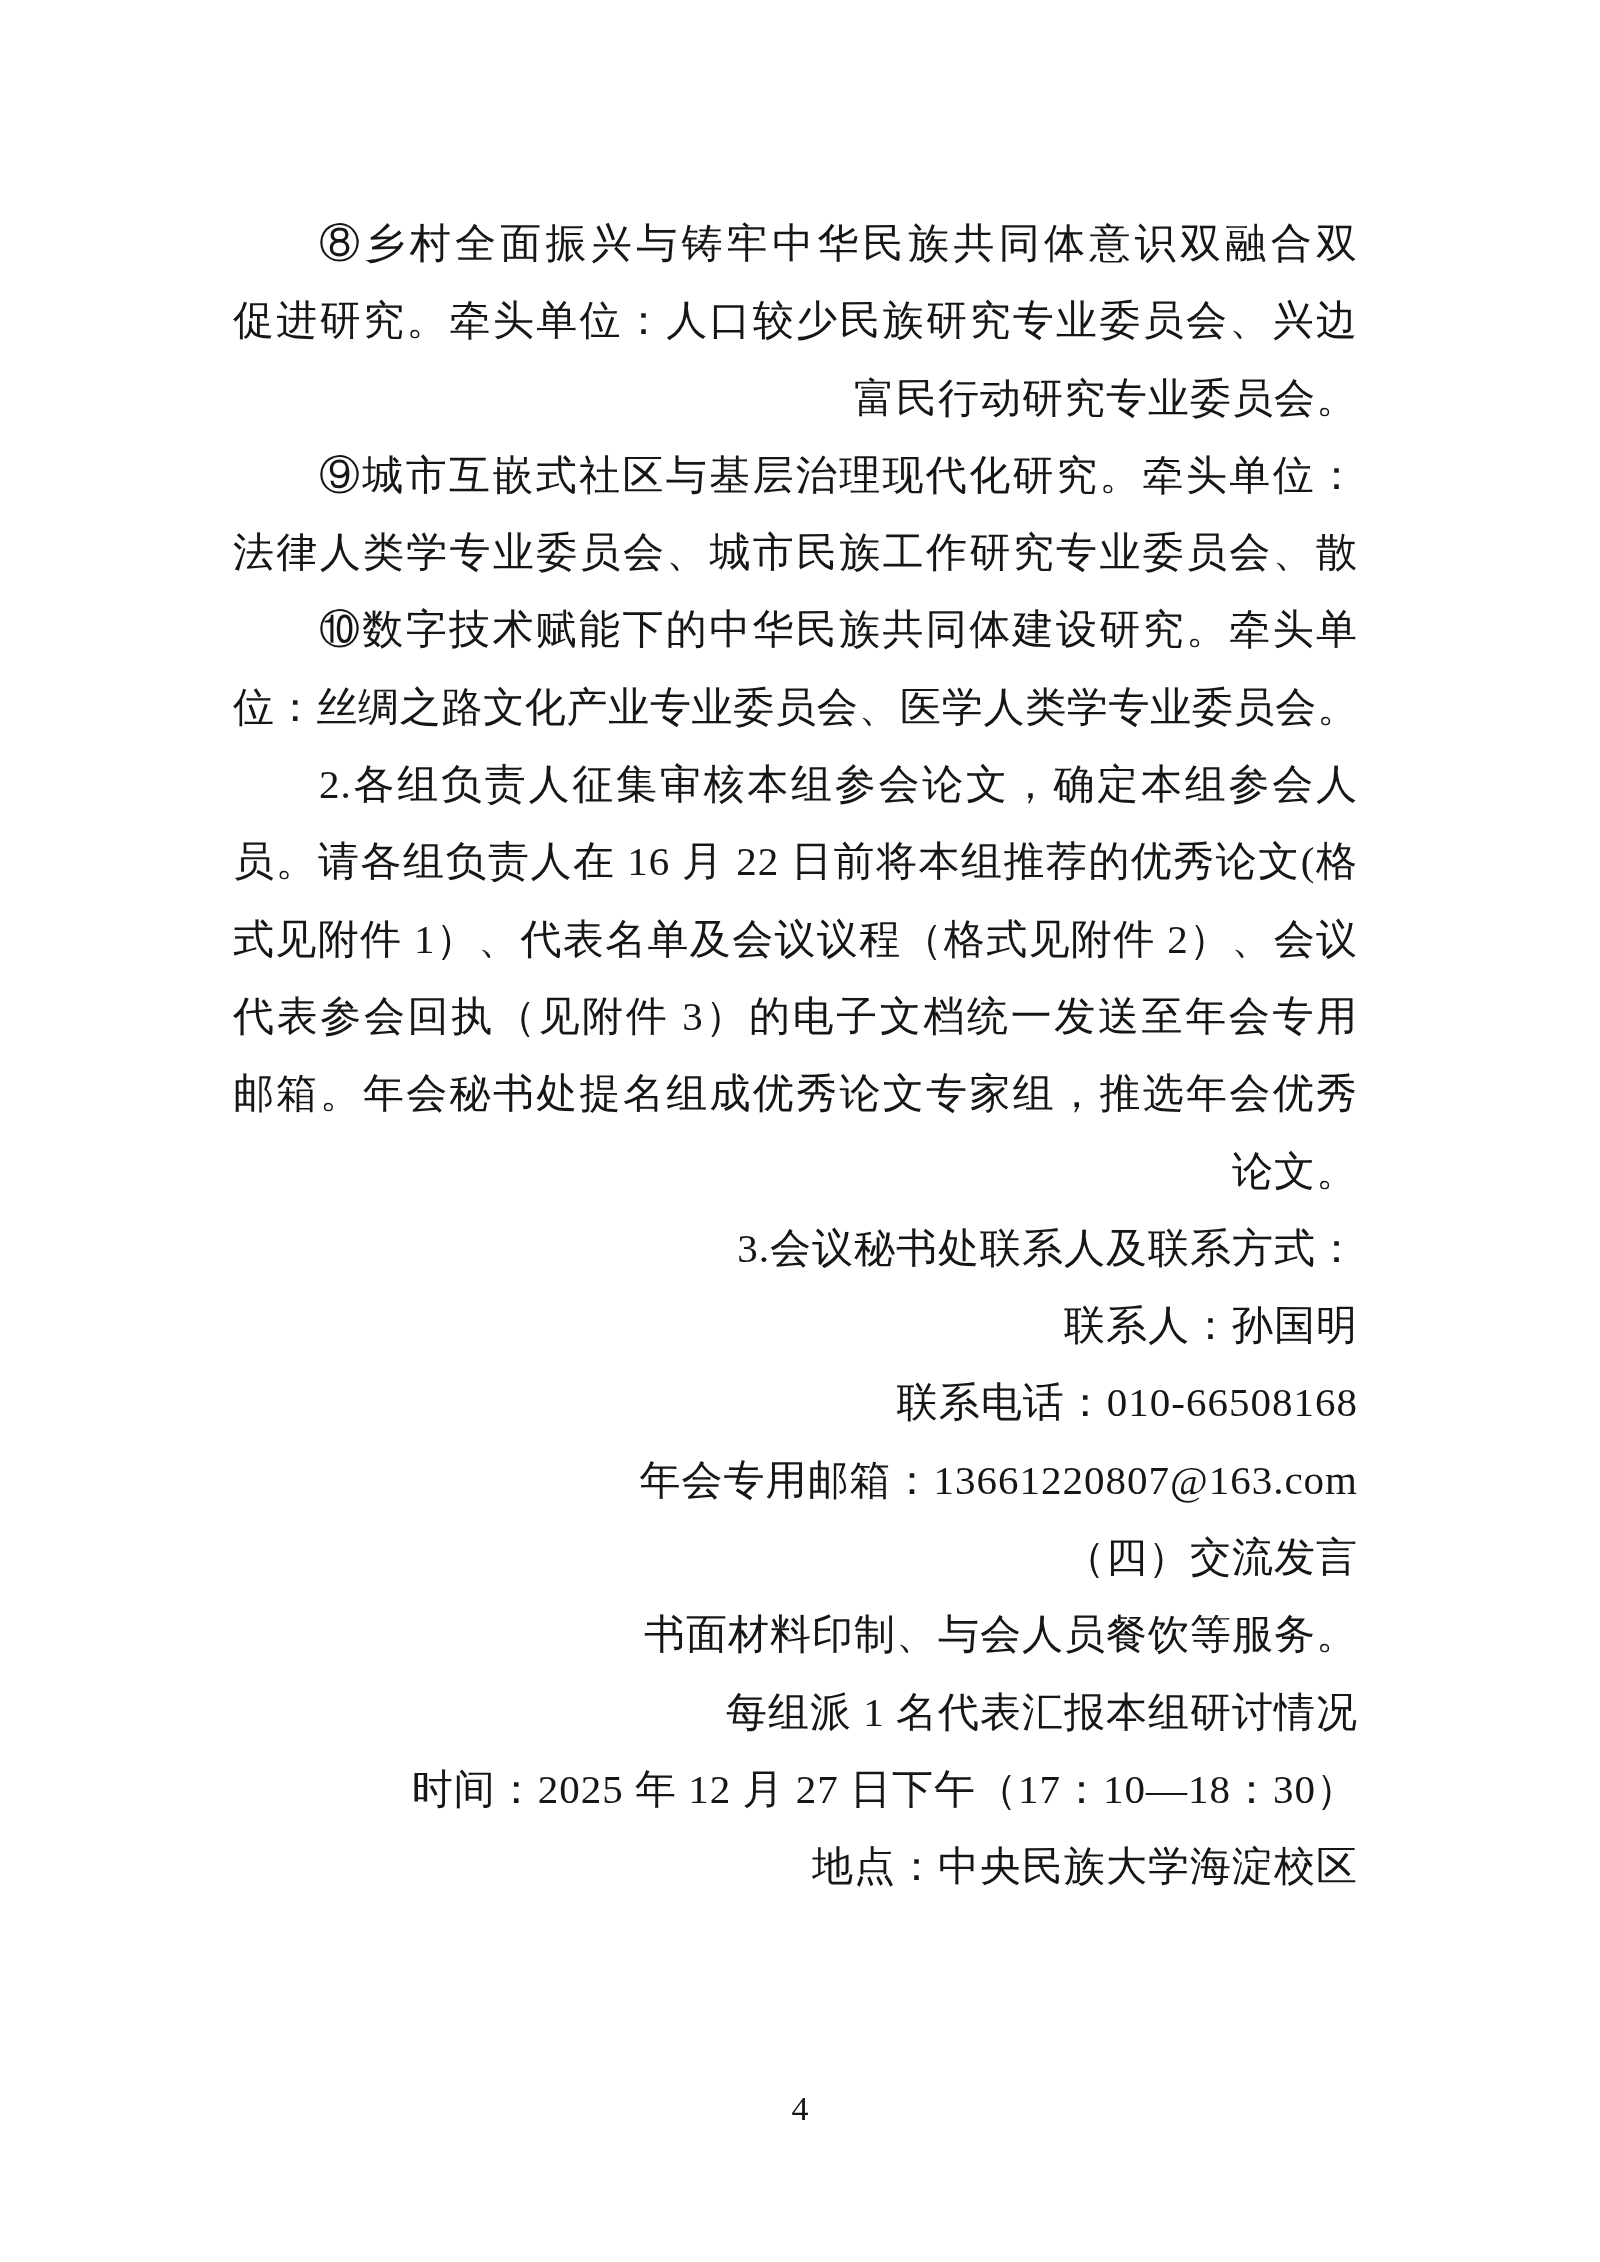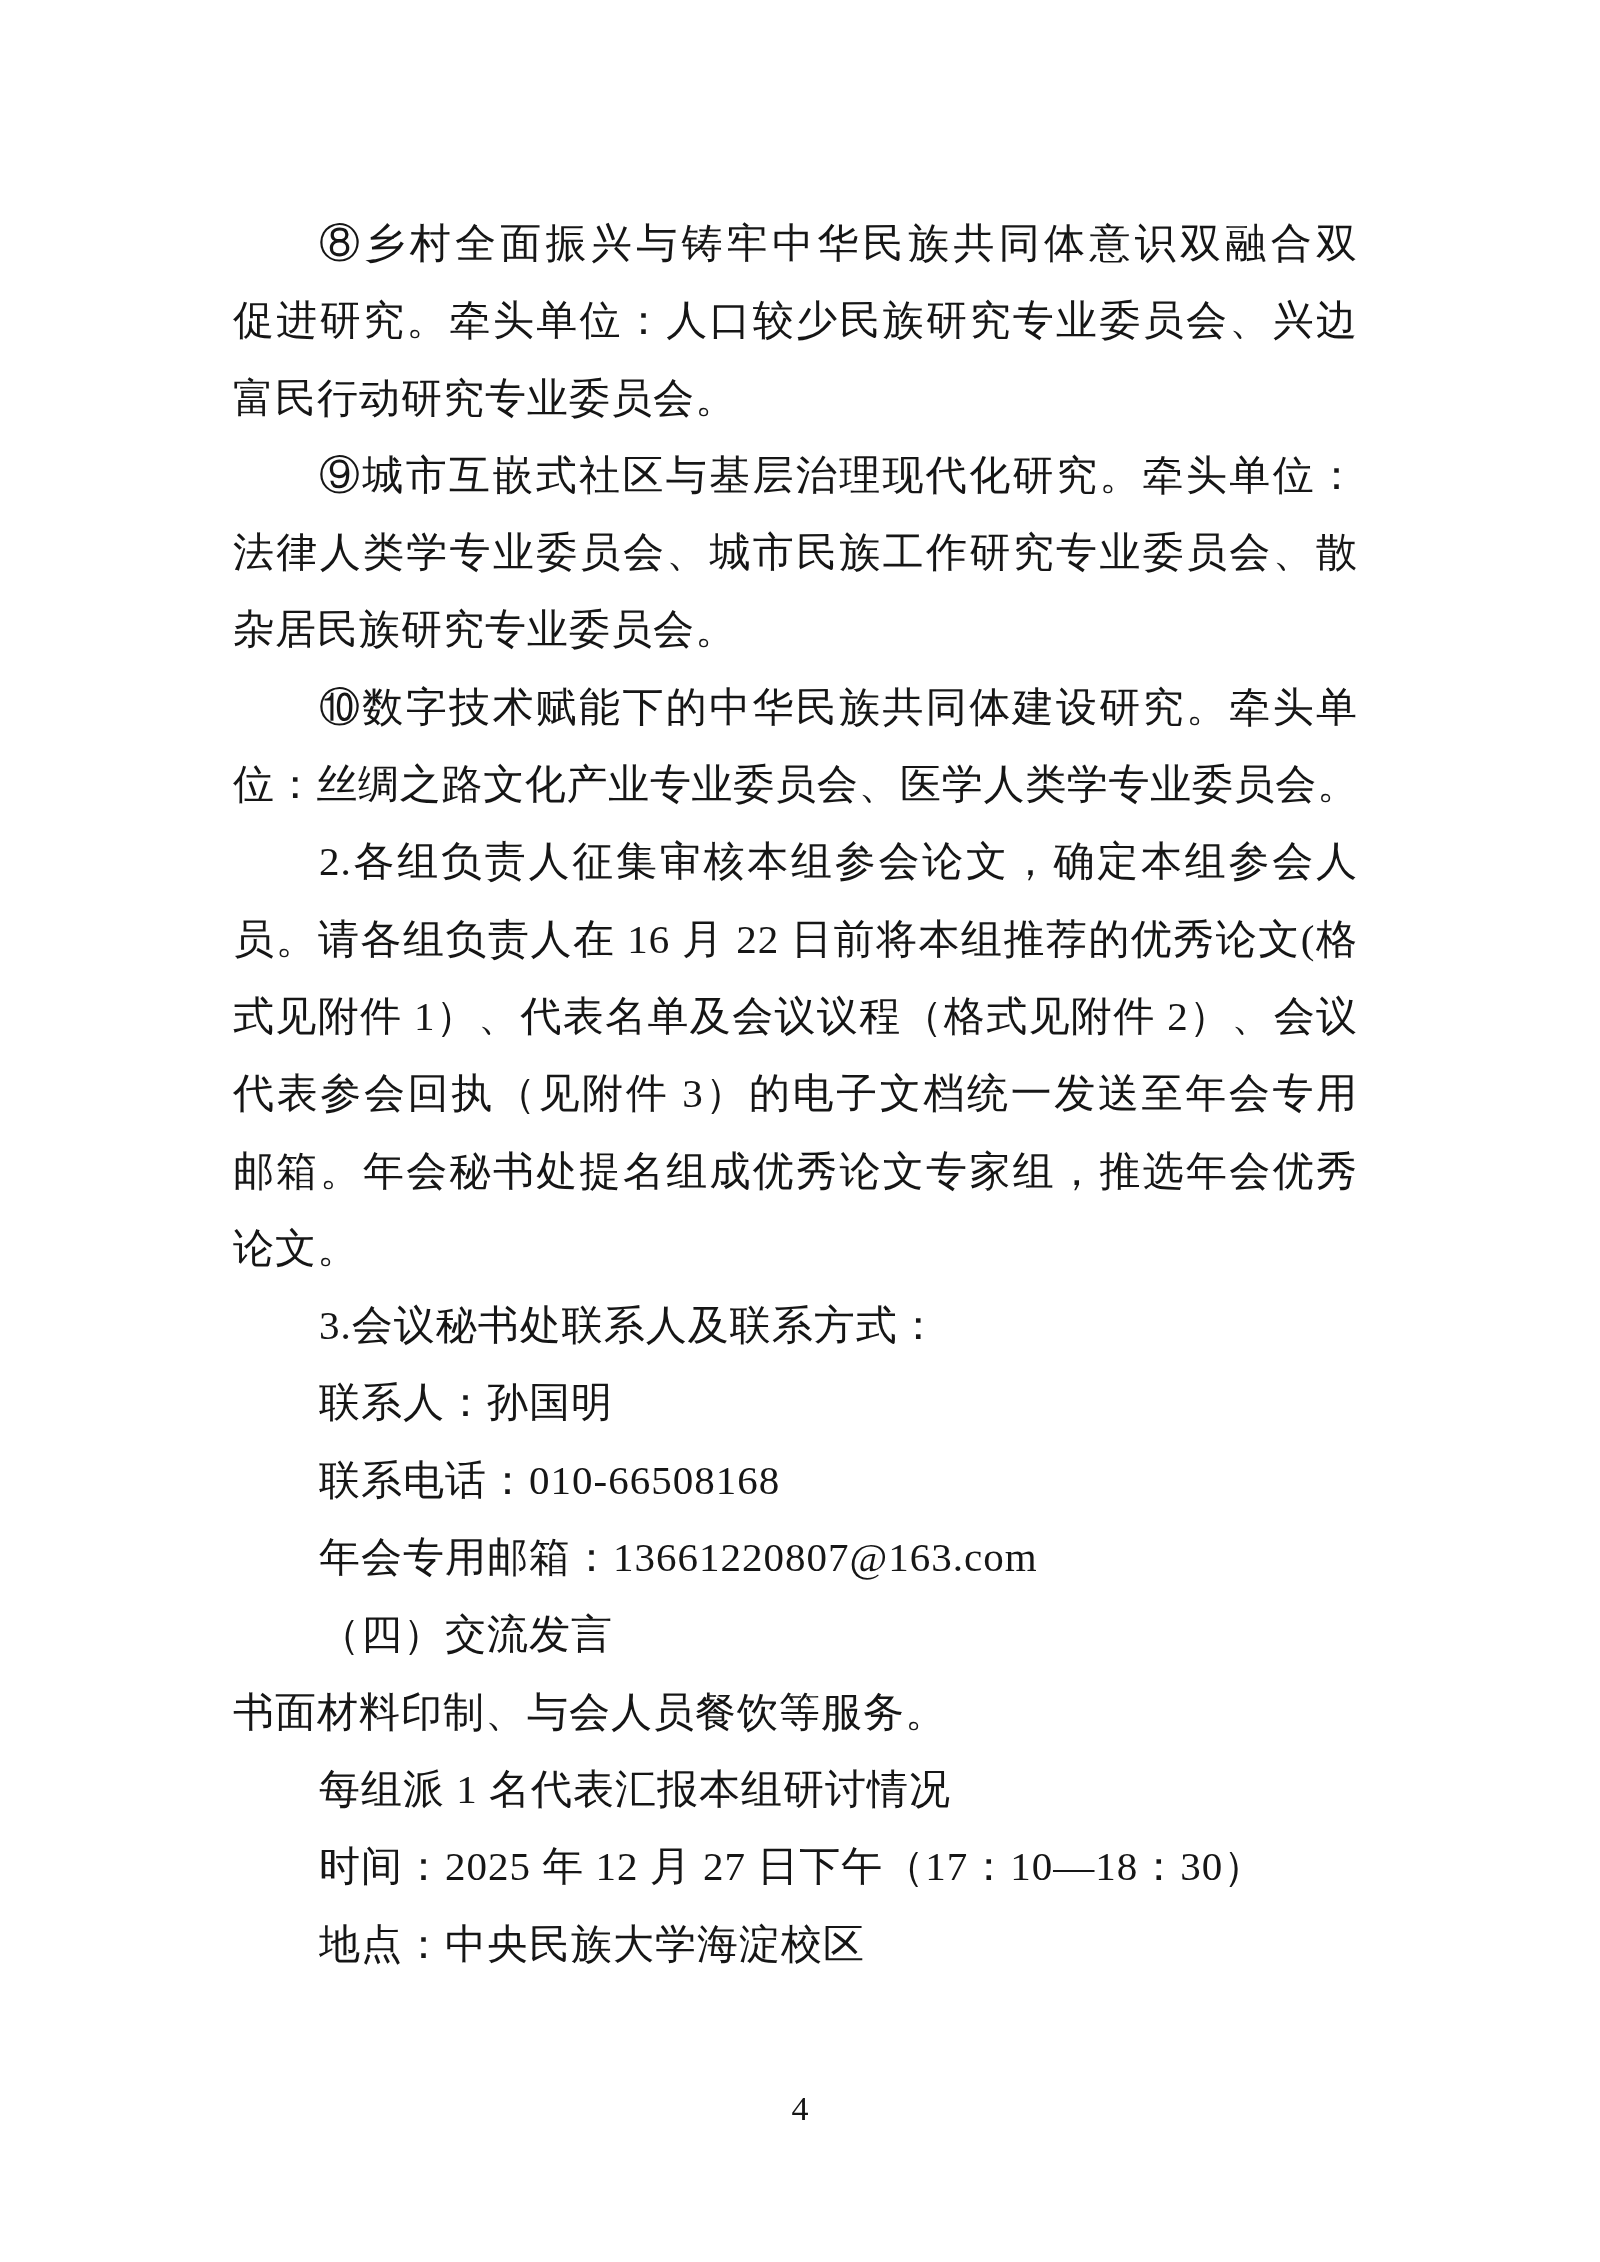--- a/index.html
+++ b/index.html
@@ -26,21 +26,21 @@
     position: absolute;
     left: 233px;
     top: 205px;
     width: 1125px;
   }
   .line {
     font-size: 41px;
     line-height: 77.3px;
     letter-spacing: 1px;
     white-space: normal;
-    text-align: left;
+    text-align: right;
   }
   .line.justify {
     text-align: justify;
     text-align-last: justify;
   }
   .line.indent {
     text-indent: 86px;
   }
   .line.tight {
     letter-spacing: 0;
@@ -59,21 +59,20 @@
 </head>
 <body>
 
 <div class="page">
   <div class="text-block">
     <div class="line justify indent">⑧乡村全面振兴与铸牢中华民族共同体意识双融合双</div>
     <div class="line justify">促进研究。牵头单位：人口较少民族研究专业委员会、兴边</div>
     <div class="line">富民行动研究专业委员会。</div>
     <div class="line justify indent">⑨城市互嵌式社区与基层治理现代化研究。牵头单位：</div>
     <div class="line justify">法律人类学专业委员会、城市民族工作研究专业委员会、散</div>
-    <div class="line">杂居民族研究专业委员会。</div>
     <div class="line justify indent">⑩数字技术赋能下的中华民族共同体建设研究。牵头单</div>
     <div class="line justify tight">位：丝绸之路文化产业专业委员会、医学人类学专业委员会。</div>
     <div class="line justify indent">2.各组负责人征集审核本组参会论文，确定本组参会人</div>
     <div class="line justify">员。请各组负责人在 16 月 22 日前将本组推荐的优秀论文(格</div>
     <div class="line justify">式见附件 1）、代表名单及会议议程（格式见附件 2）、会议</div>
     <div class="line justify">代表参会回执（见附件 3）的电子文档统一发送至年会专用</div>
     <div class="line justify">邮箱。年会秘书处提名组成优秀论文专家组，推选年会优秀</div>
     <div class="line">论文。</div>
     <div class="line indent">3.会议秘书处联系人及联系方式：</div>
     <div class="line indent">联系人：孙国明</div>

